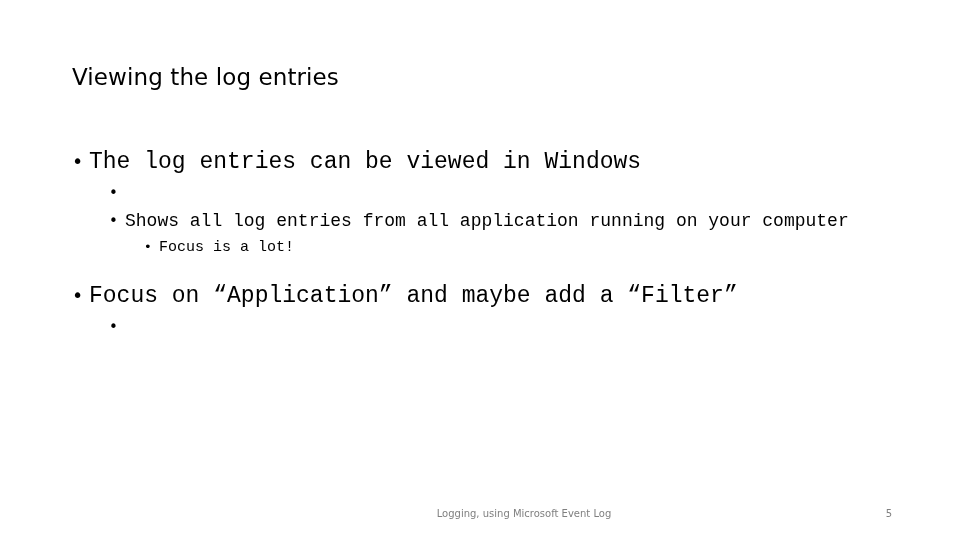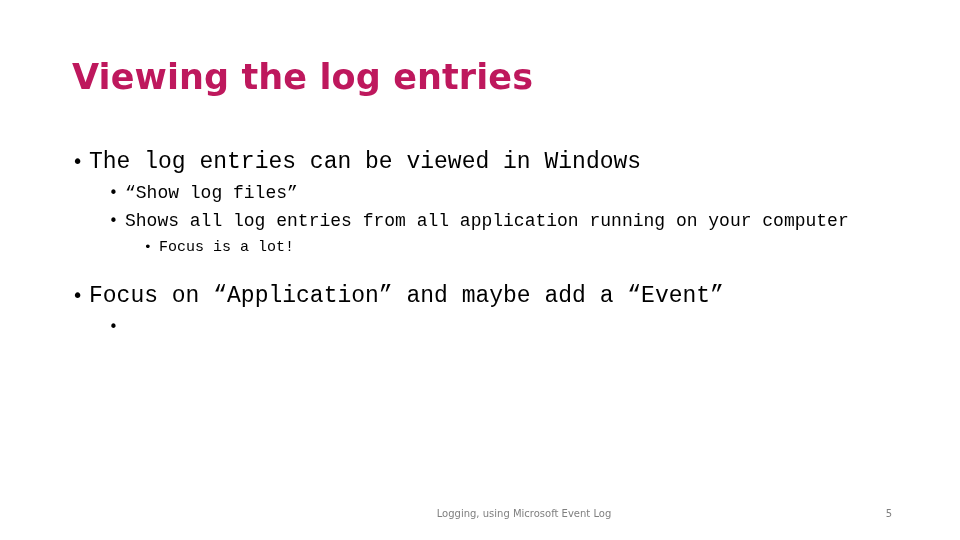--- a/index.html
+++ b/index.html
@@ -20,24 +20,24 @@
     height: 540px;
     background: #ffffff;
   }
 
   
   #slide-title {
     position: absolute;
     left: 72px;
     top: 56px;
     width: 820px;
-    font-size: 35px;
+    font-size: 23px;
     line-height: 42px;
-    font-weight: 700;
-    color: #be185d;
+    font-weight: 400;
+    color: #000000;
     letter-spacing: 0.1px;
     white-space: nowrap;
   }
 
   
   #body-content {
     position: absolute;
     left: 72px;
     top: 144px;
     width: 830px;
@@ -128,33 +128,32 @@
 
   <div id="slide-title">Viewing the log entries</div>
 
   <div id="body-content">
       <div class="bullet-row lvl1">
         <span class="bullet-mark">•</span>
         <span class="bullet-text">The log entries can be viewed in Windows</span>
       </div>
       <div class="bullet-row lvl2">
         <span class="bullet-mark">•</span>
-        <span class="bullet-text">“Show log files”</span>
       </div>
       <div class="bullet-row lvl2">
         <span class="bullet-mark">•</span>
         <span class="bullet-text">Shows all log entries from all application running on your computer</span>
       </div>
       <div class="bullet-row lvl3">
         <span class="bullet-mark">•</span>
         <span class="bullet-text">Focus is a lot!</span>
       </div>
       <div class="bullet-row lvl1 gap-before">
         <span class="bullet-mark">•</span>
-        <span class="bullet-text">Focus on “Application” and maybe add a “Event”</span>
+        <span class="bullet-text">Focus on “Application” and maybe add a “Filter”</span>
       </div>
       <div class="bullet-row lvl2">
         <span class="bullet-mark">•</span>
       </div>
     </div>
 
   <div id="footer-note">Logging, using Microsoft Event Log</div>
 
   <div id="page-number">5</div>
 

